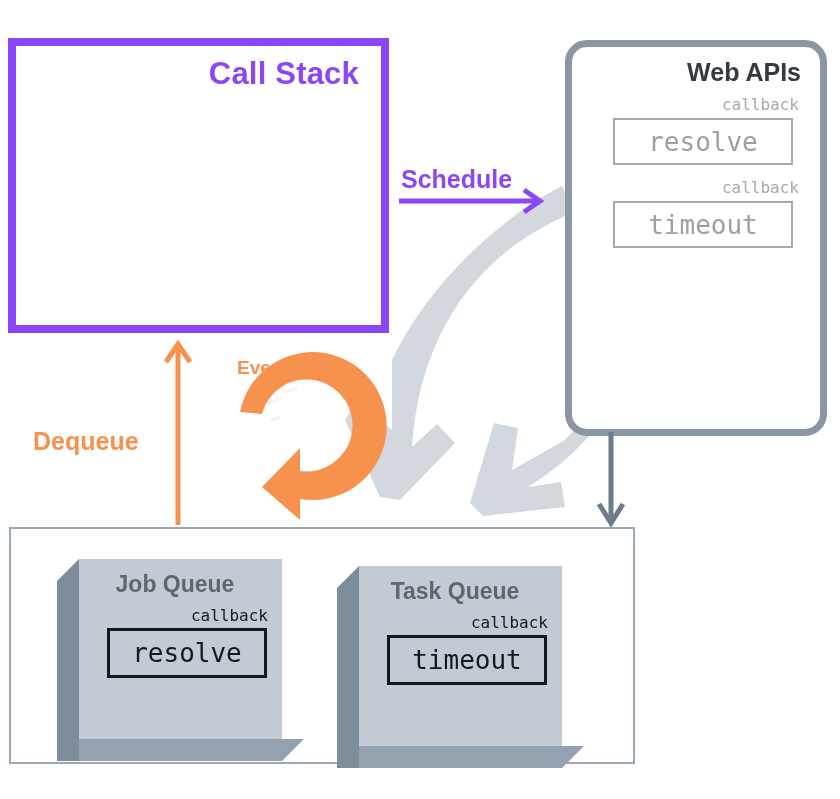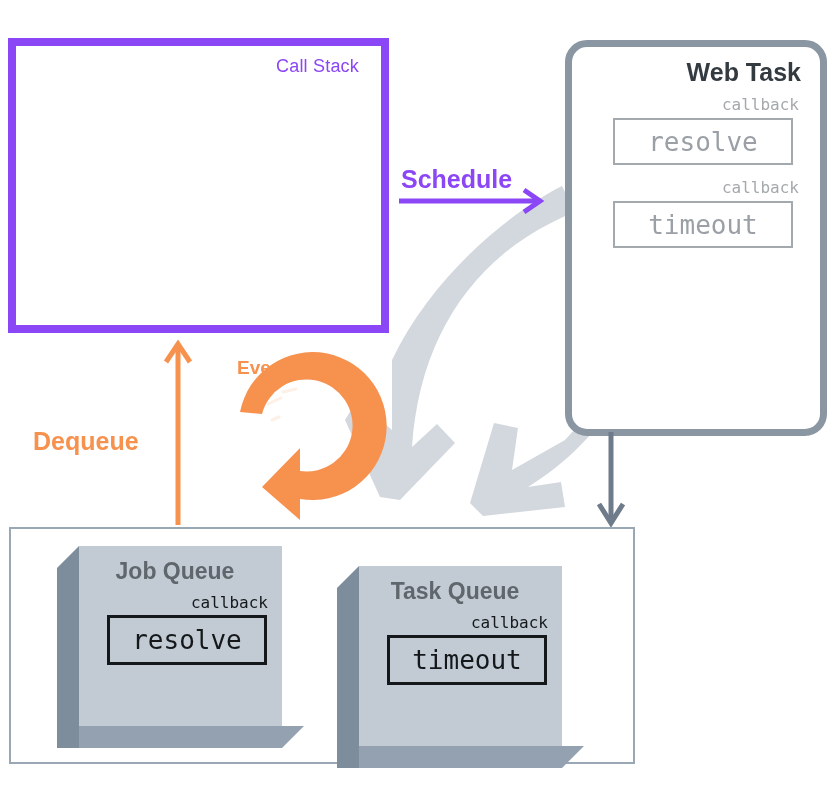--- a/index.html
+++ b/index.html
@@ -8,21 +8,21 @@
 
   #stage{position:absolute;left:0;top:0;width:840px;height:799px;}
 
   
   .call-stack{
     position:absolute;left:8px;top:38px;width:381px;height:295px;
     border:8px solid #8b46f5;background:#ffffff;box-sizing:border-box;
   }
   .call-stack-label{
     position:absolute;right:22px;top:10px;
-    font-size:18px;font-weight:normal;color:#8b46f5;letter-spacing:.2px;
+    font-size:31px;font-weight:bold;color:#8b46f5;letter-spacing:.2px;
   }
 
   
   .web-apis{
     position:absolute;left:565px;top:40px;width:262px;height:396px;
     border:7px solid #8b96a3;border-radius:22px;background:#ffffff;
     box-sizing:border-box;
   }
   .web-apis-label{
     position:absolute;right:19px;top:11px;
@@ -64,21 +64,21 @@
   }
 
   
   .queues-wrap{
     position:absolute;left:9px;top:527px;width:626px;height:237px;
     border:2px solid #9aa7b4;background:#ffffff;box-sizing:border-box;
   }
 
   
   .qbox{position:absolute;width:225px;height:180px;}
-  .qbox.job{left:57px;top:546px;padding-left:40px;}
+  .qbox.job{left:57px;top:559px;padding-left:40px;}
   .qbox.task{left:337px;top:546px;margin-top:20px;}
   .q-side{
     position:absolute;left:0;top:22px;width:22px;height:180px;
     background:#7e8d9c;
   }
   .q-side::after{
     content:"";position:absolute;left:0;top:-22px;width:0;height:0;
     border-left:22px solid transparent;border-bottom:22px solid #7e8d9c;
   }
   .q-bottom{
@@ -143,21 +143,21 @@
                L 528 487
                C 605 440, 650 360, 655 292 Z"></path>
     </g>
   </svg>
 
   <div class="call-stack">
     <div class="call-stack-label">Call Stack</div>
   </div>
 
   <div class="web-apis">
-    <div class="web-apis-label">Web Task</div>
+    <div class="web-apis-label">Web APIs</div>
 
     <div class="wa-cb c1">callback</div>
     <div class="wa-box b1">resolve</div>
 
     <div class="wa-cb c2">callback</div>
     <div class="wa-box b2">timeout</div>
   </div>
 
   <div class="schedule-label">Schedule</div>
   <svg class="overlay" viewBox="0 0 840 799" xmlns="http://www.w3.org/2000/svg">

